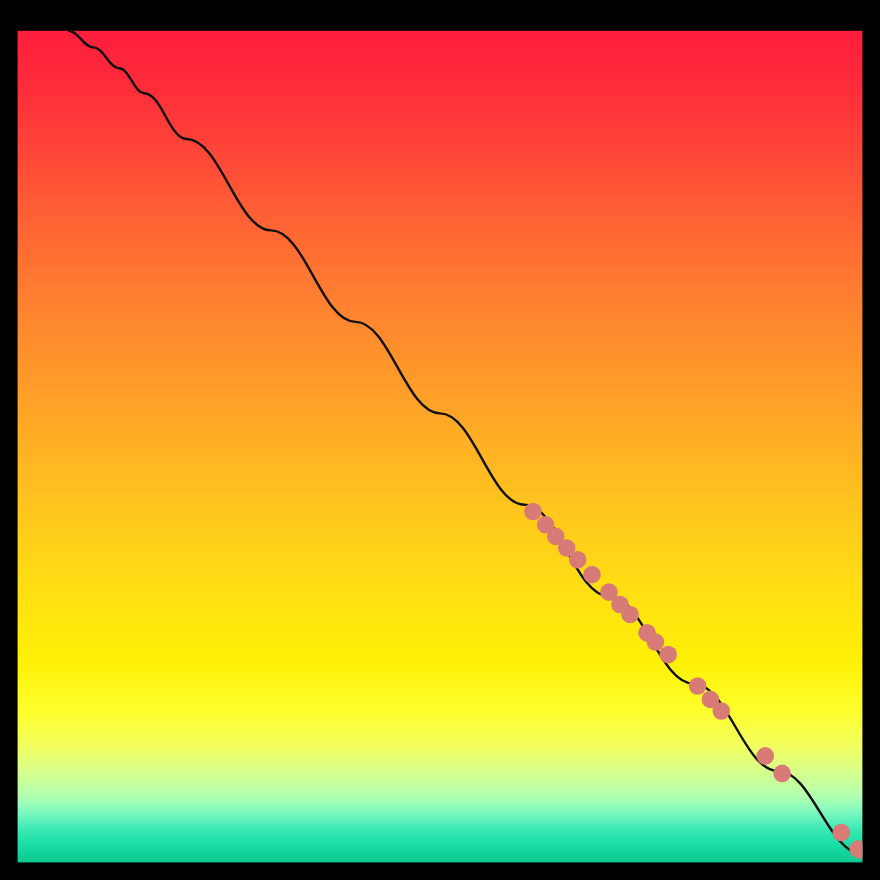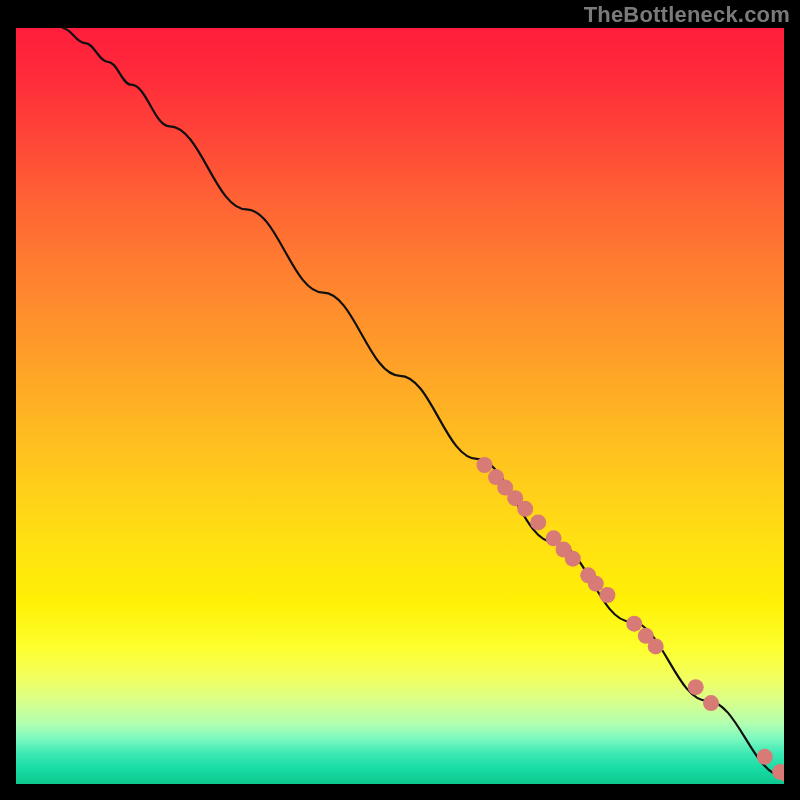--- a/index.html
+++ b/index.html
@@ -59,21 +59,20 @@
     left: 0;
     top: 0;
     width: 768px;
     height: 756px;
   }
 </style>
 </head>
 <body>
 
 <div class="stage">
-  <div class="watermark">TheBottleneck.com</div>
 
   <div class="plot-outer">
     <svg class="overlay" viewBox="0 0 768 756" preserveAspectRatio="none">
       <path id="curve-path" fill="none" stroke="#111111" stroke-width="2.2" d="M 46.1 0.0 C 55.3 0.0, 59.9 15.1, 69.1 15.1 C 78.3 15.1, 82.9 34.0, 92.2 34.0 C 101.4 34.0, 106.0 56.7, 115.2 56.7 C 130.6 56.7, 138.2 98.3, 153.6 98.3 C 184.3 98.3, 199.7 181.4, 230.4 181.4 C 261.1 181.4, 276.5 264.6, 307.2 264.6 C 337.9 264.6, 353.3 347.8, 384.0 347.8 C 414.7 347.8, 430.1 430.9, 460.8 430.9 C 491.5 430.9, 506.9 514.1, 537.6 514.1 C 568.3 514.1, 583.7 593.5, 614.4 593.5 C 645.1 593.5, 660.5 672.8, 691.2 672.8 C 721.9 672.8, 737.3 748.4, 768.0 748.4"></path>
       <g id="points-group">
           <circle cx="468.5" cy="437.0" r="8" fill="#d87a76"></circle>
           <circle cx="480.0" cy="449.1" r="8" fill="#d87a76"></circle>
           <circle cx="489.2" cy="459.6" r="8" fill="#d87a76"></circle>
           <circle cx="499.2" cy="470.2" r="8" fill="#d87a76"></circle>
           <circle cx="509.2" cy="480.8" r="8" fill="#d87a76"></circle>

